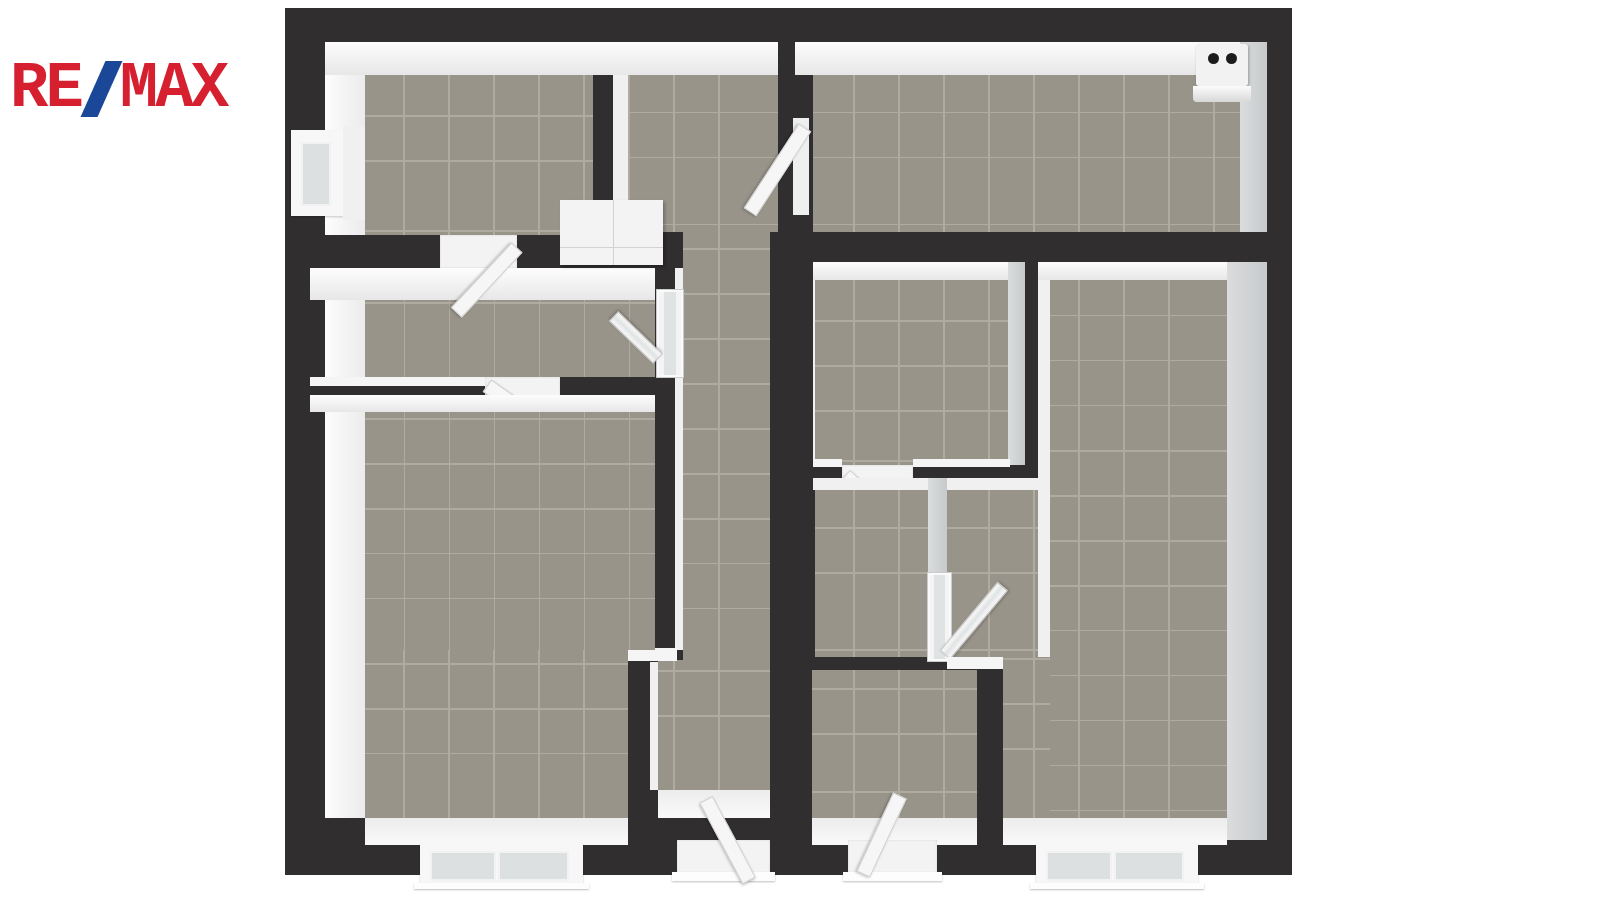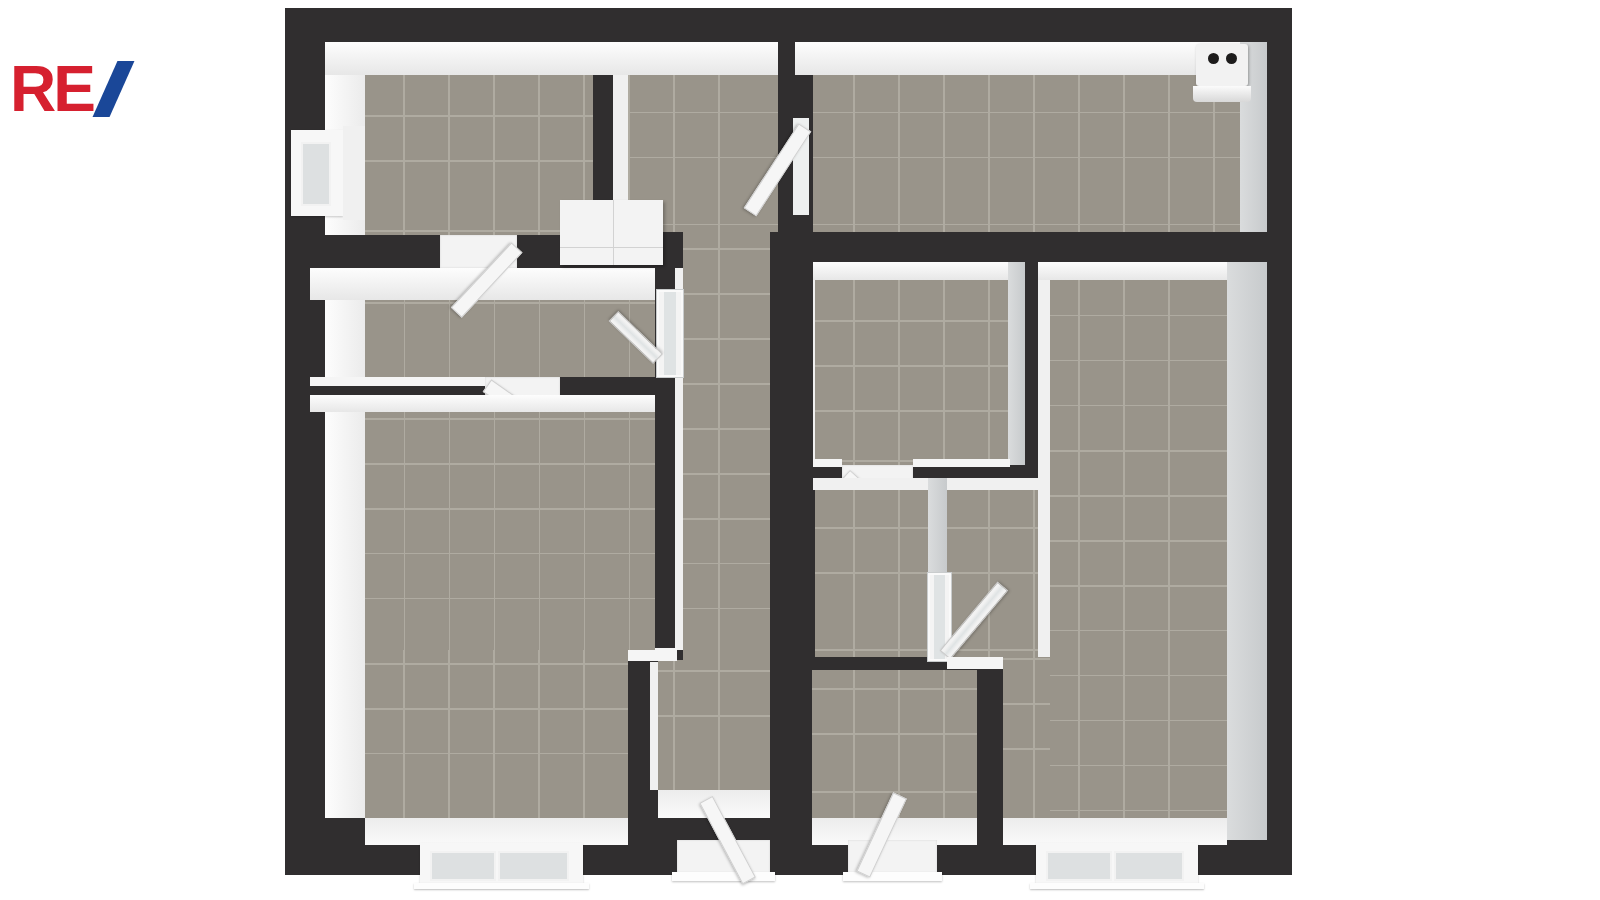--- a/index.html
+++ b/index.html
@@ -1,17 +1,17 @@
 <!DOCTYPE html>
 <html style="--background: #FFFFFF; --brand_red: #D6202F; --brand_blue: #1A4798; --wall: #302E2F; --floor: #99948A; --grout: #AFABA1; --face_light: #F4F4F4; --face_shade: #CDD0D2;"><head>
 <meta charset="utf-8">
 <style>
   html,body{margin:0;padding:0;background:#fff;}
   .stage{position:relative;width:1538px;height:900px;background:var(--background,#fff);overflow:hidden;
-         font-family:Liberation Sans, sans-serif;}
+         font-family:Liberation Mono, monospace;}
   
   .logo{position:absolute;left:10px;top:56px;display:flex;align-items:center;height:66px;}
   .logo .word{font-weight:bold;font-size:64px;letter-spacing:-3px;line-height:1;color:var(--brand_red,#d6202f);}
   .logo .slash{display:inline-block;width:17px;height:56px;background:var(--brand_blue,#1a4798);
                transform:skewX(-24deg);margin:0 10px 0 12px;}
   
   .abs{position:absolute;}
   .plan{position:absolute;left:0;top:0;width:1600px;height:900px;}
   .wallbase{background:var(--wall,#302e2f);}
   .floor{background-color:var(--floor,#99948a);
@@ -43,20 +43,21 @@
   .boiler-lip{background:linear-gradient(180deg,#fbfbfb,#d8d8d8);border-radius:0 0 4px 4px;}
 </style>
 </head>
 <body>
 
 <div class="stage">
 
   <div class="logo">
     <span class="word">RE</span>
     <span class="slash"></span>
+    <span class="word">MAX</span>
   </div>
 
   <div class="plan">
 
     <div class="abs wallbase" style="left:285px;top:8px;width:1007px;height:867px;"></div>
 
     <div class="abs face-t" style="left:325px;top:42px;width:288px;height:33px;"></div>
     <div class="abs face-l" style="left:325px;top:75px;width:40px;height:160px;"></div>
     <div class="abs floor" style="left:365px;top:75px;width:228px;height:160px;background-position:-5px -30px;"></div>
 

